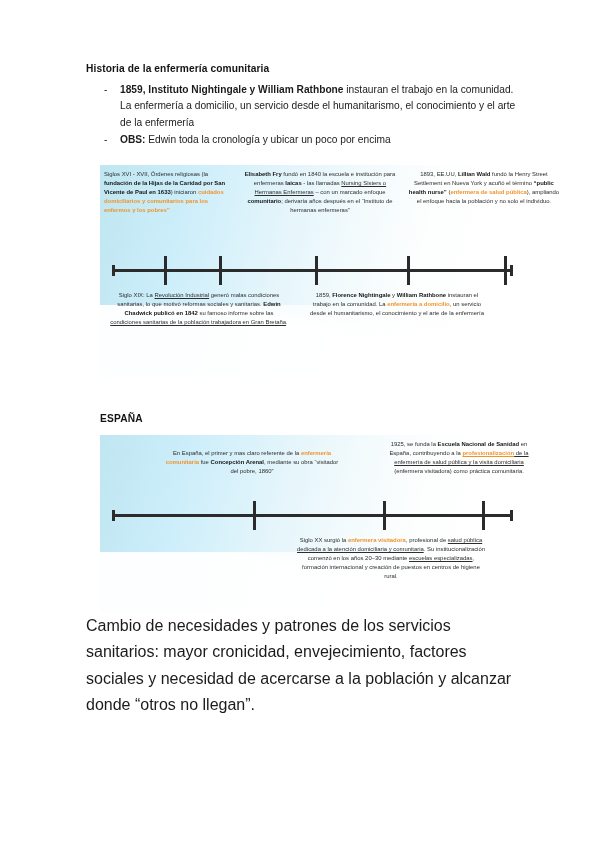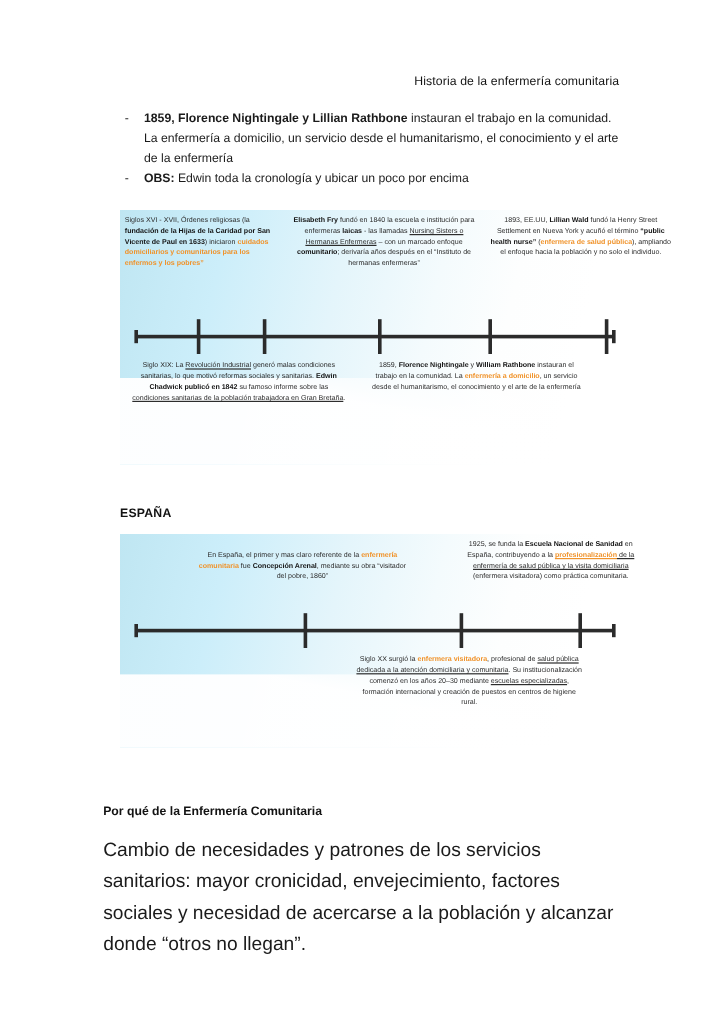--- a/index.html
+++ b/index.html
@@ -21,26 +21,25 @@
   .content {
     position: absolute;
     left: 86px;
     top: 62px;
     width: 430px;
   }
 
   
   h1.doc-h {
     font-size: 10.2px;
-    font-weight: normal;
+    font-weight: bold;
     letter-spacing: 0.01em;
-    margin: 0 0 16px 0;
+    margin: 0 0 6px 0;
     line-height: 1.35;
     color: #131313;
-    text-align: right;
   }
   .bullets {
     margin: 0;
     padding: 0;
     list-style: none;
   }
   .bullets li {
     position: relative;
     padding-left: 34px;
     font-size: 10.2px;
@@ -148,21 +147,21 @@
 </style>
 </head>
 <body>
 
 <div class="page">
   <div class="content">
 
     <h1 class="doc-h">Historia de la enfermería comunitaria</h1>
 
     <ul class="bullets" id="bullet-list">
-        <li><span class="dash">-</span><b>1859, Florence Nightingale y Lillian Rathbone</b><span> instauran el trabajo en la comunidad. La enfermería a domicilio, un servicio desde el humanitarismo, el conocimiento y el arte de la enfermería</span></li>
+        <li><span class="dash">-</span><b>1859, Instituto Nightingale y William Rathbone</b><span> instauran el trabajo en la comunidad. La enfermería a domicilio, un servicio desde el humanitarismo, el conocimiento y el arte de la enfermería</span></li>
         <li><span class="dash">-</span><b>OBS:</b><span> Edwin toda la cronología y ubicar un poco por encima</span></li>
       </ul>
 
     <div class="tl tl-1">
 
       <div class="tbox al-l" id="w-above-0" style="left:4px; top:5px; width:122px;"><span>Siglos XVI - XVII, Órdenes religiosas (la </span><b>fundación de la Hijas de la Caridad por San Vicente de Paul en 1633</b><span>) iniciaron </span><span class="or-b">cuidados domiciliarios y comunitarios para los enfermos y los pobres”</span></div>
       <div class="tbox al-c" id="w-above-1" style="left:140px; top:5px; width:160px;"><b>Elisabeth Fry</b><span> fundó en 1840 la escuela e institución para enfermeras </span><b>laicas</b><span> - las llamadas </span><u>Nursing Sisters o Hermanas Enfermeras</u><span> – con un marcado enfoque </span><b>comunitario</b><span>; derivaría años después en el “Instituto de hermanas enfermeras”</span></div>
       <div class="tbox al-c" id="w-above-2" style="left:308px; top:5px; width:152px;"><span>1893, EE.UU, </span><b>Lillian Wald</b><span> fundó la Henry Street Settlement en Nueva York y acuñó el término </span><b>“public health nurse”</b><span> (</span><span class="or-b">enfermera de salud pública</span><span>), ampliando el enfoque hacia la población y no solo el individuo.</span></div>
 
       <div class="axis" style="top:104px;">
@@ -190,17 +189,16 @@
         <div class="cap"></div>
         <div class="cap right"></div>
         <div class="tick" style="left:35%;"></div>
         <div class="tick" style="left:67.5%;"></div>
         <div class="tick" style="left:92.5%;"></div>
       </div>
 
       <div class="tbox al-c" id="s-below-0" style="left:196px; top:101px; width:190px;"><span>Siglo XX surgió la </span><span class="or-b">enfermera visitadora</span><span>, profesional de </span><u>salud pública dedicada a la atención domiciliaria y comunitaria</u><span>. Su institucionalización comenzó en los años 20–30 mediante </span><u>escuelas especializadas</u><span>, formación internacional y creación de puestos en centros de higiene rural.</span></div>
     </div>
 
-    <div class="lower-head">Por qué de la Enfermería Comunitaria</div>
     <p class="lower-body">Cambio de necesidades y patrones de los servicios sanitarios: mayor cronicidad, envejecimiento, factores sociales y necesidad de acercarse a la población y alcanzar donde “otros no llegan”.</p>
 
   </div>
 </div>
 
 </body></html>

